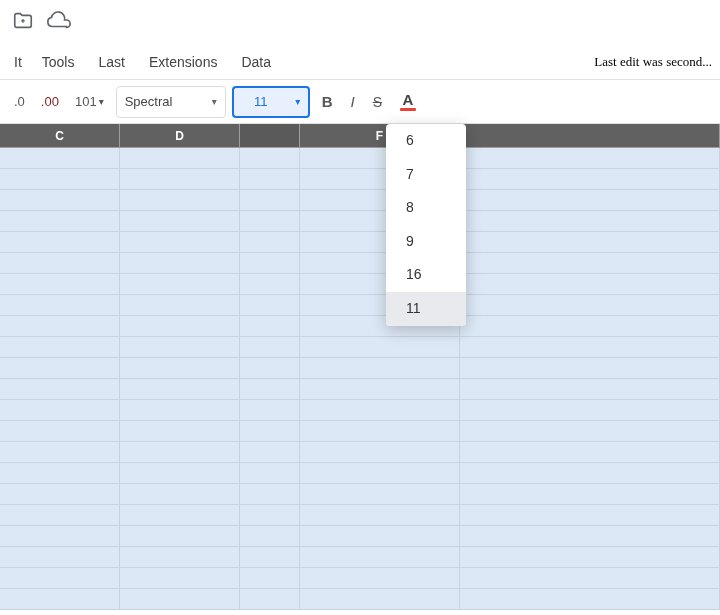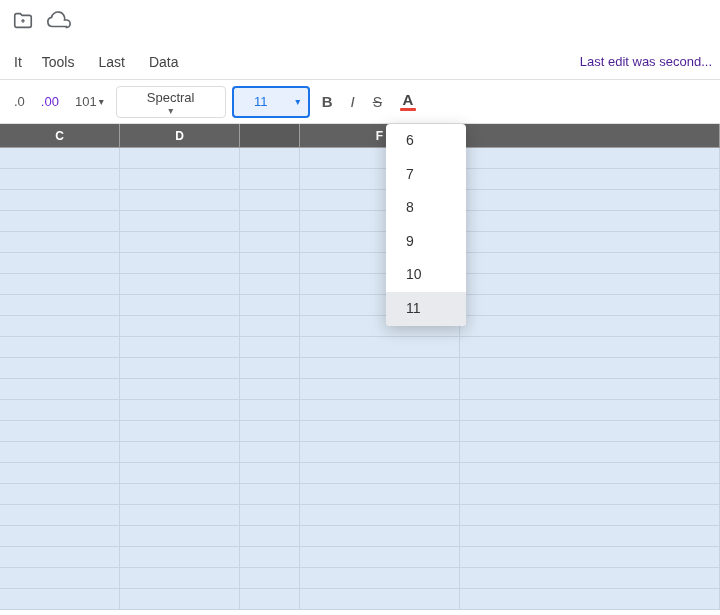--- a/index.html
+++ b/index.html
@@ -40,22 +40,23 @@
       border-radius: 4px;
     }
     .menu-item-it {
       padding: 4px 6px;
       font-size: 14px;
       color: #444;
     }
     .last-edit {
       margin-left: auto;
       font-size: 13px;
-      color: #4c1d95;
-      cursor: pointer;
+      color: #000000;
+      cursor: pointer;
+      font-family: Liberation Serif, serif;
     }
 
     
     .toolbar {
       display: flex;
       align-items: center;
       padding: 4px 8px;
       height: 44px;
       background: #fff;
       border-bottom: 1px solid #e0e0e0;
@@ -73,36 +74,35 @@
       cursor: pointer;
       border-radius: 3px;
       display: flex;
       align-items: center;
       gap: 2px;
       border: none;
       background: none;
     }
 
     .decimal-0 { font-size: 13px; color: #555; }
-    .decimal-00 { font-size: 13px; color: #6d28d9; }
+    .decimal-00 { font-size: 13px; color: #7f1d1d; }
 
     
     .font-selector {
       display: flex;
       align-items: center;
       border: 1px solid #dadce0;
       border-radius: 4px;
       padding: 3px 8px;
       font-size: 13px;
       color: #444;
       min-width: 110px;
       cursor: pointer;
       justify-content: space-between;
       height: 32px;
-      flex-direction: column;
     }
     .font-selector .chevron { font-size: 10px; color: #666; }
 
     
     .font-size-container {
       position: relative;
       display: flex;
       align-items: center;
     }
     .font-size-input {
@@ -233,20 +233,21 @@
     <svg width="26" height="20" viewBox="0 0 28 20" fill="none" stroke="#5f6368" stroke-width="1.8">
       <path d="M22 17H7a5 5 0 01-1-9.9A7 7 0 0120 10h2a4 4 0 010 8z"></path>
     </svg>
   </span>
 </div>
 
 <div class="menu-bar">
   <span class="menu-item-it">It</span>
   <span class="menu-item">Tools</span>
   <span class="menu-item">Last</span>
+  <span class="menu-item">Extensions</span>
   <span class="menu-item">Data</span>
   <span class="last-edit">Last edit was second...</span>
 </div>
 
 <div class="toolbar">
   <div class="toolbar-group">
     <button class="toolbar-btn decimal-0">
       <span>.0</span>
     </button>
     <button class="toolbar-btn decimal-00">
@@ -451,15 +452,15 @@
         <div class="grid-cell" style="width: 260px; flex: 1 1 0%;"></div>
       </div>
     </div>
 </div>
 
 <div class="font-size-dropdown" id="font-size-dropdown">
 <div class="dropdown-item">6</div>
     <div class="dropdown-item">7</div>
     <div class="dropdown-item">8</div>
     <div class="dropdown-item">9</div>
-    <div class="dropdown-item">10</div>
+    <div class="dropdown-item">16</div>
     <div class="dropdown-item selected">11</div>
   </div>
 
 </body></html>

